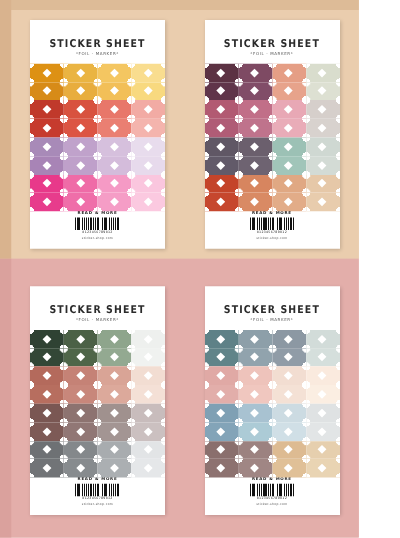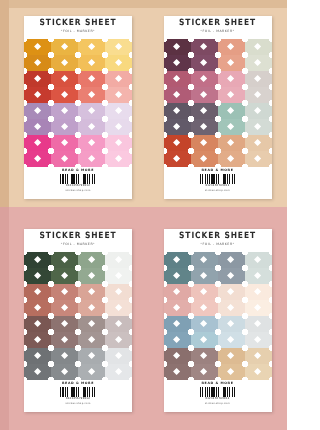--- a/index.html
+++ b/index.html
@@ -33,21 +33,21 @@
     overflow:hidden;
     display:flex;flex-direction:column;align-items:center;
   }
   
   .cell.c1 .sheet{left:24px;top:16px;width:108px;height:183px;}
   .cell.c2 .sheet{left:20px;top:16px;width:108px;height:183px;}
   .cell.c3 .sheet{left:24px;top:14px;width:108px;height:183px;}
   .cell.c4 .sheet{left:20px;top:14px;width:108px;height:183px;}
 
   .sheet-title{
-    margin-top:3px;
+    margin-top:15px;
     font-family:"DejaVu Sans",sans-serif;
     font-size:7.5px;
     font-weight:bold;
     letter-spacing:0.9px;
     color:#2b2b2b;
     text-align:right;
     line-height:1;
     transform:scaleY(1.15);
   }
   .sheet-sub{

